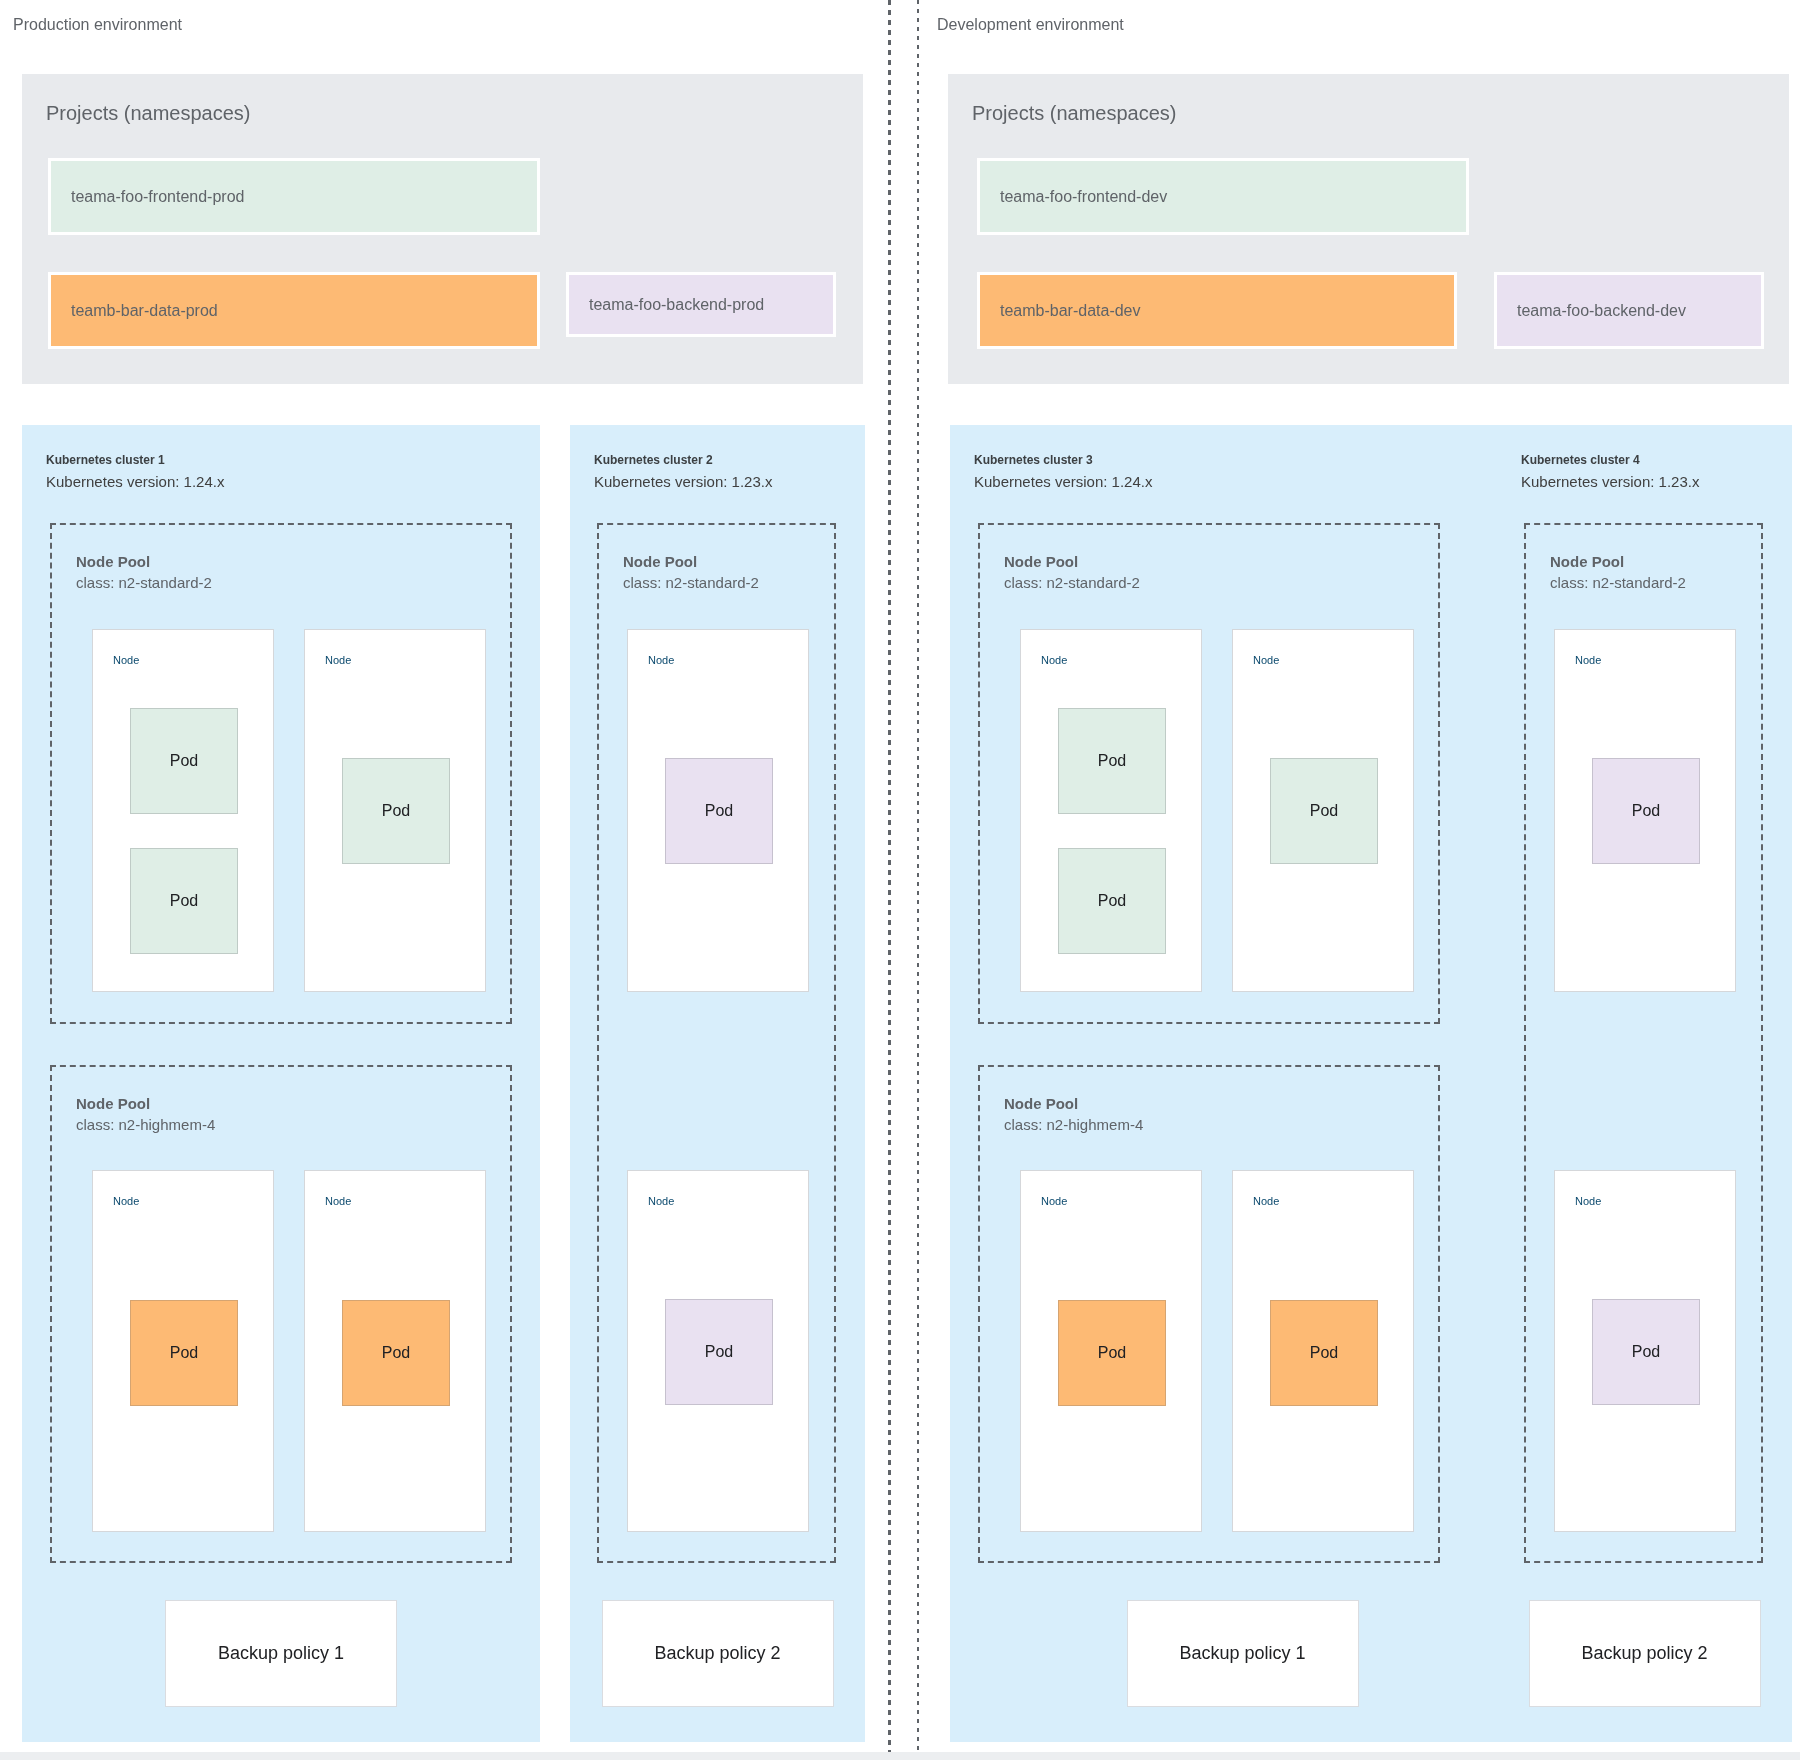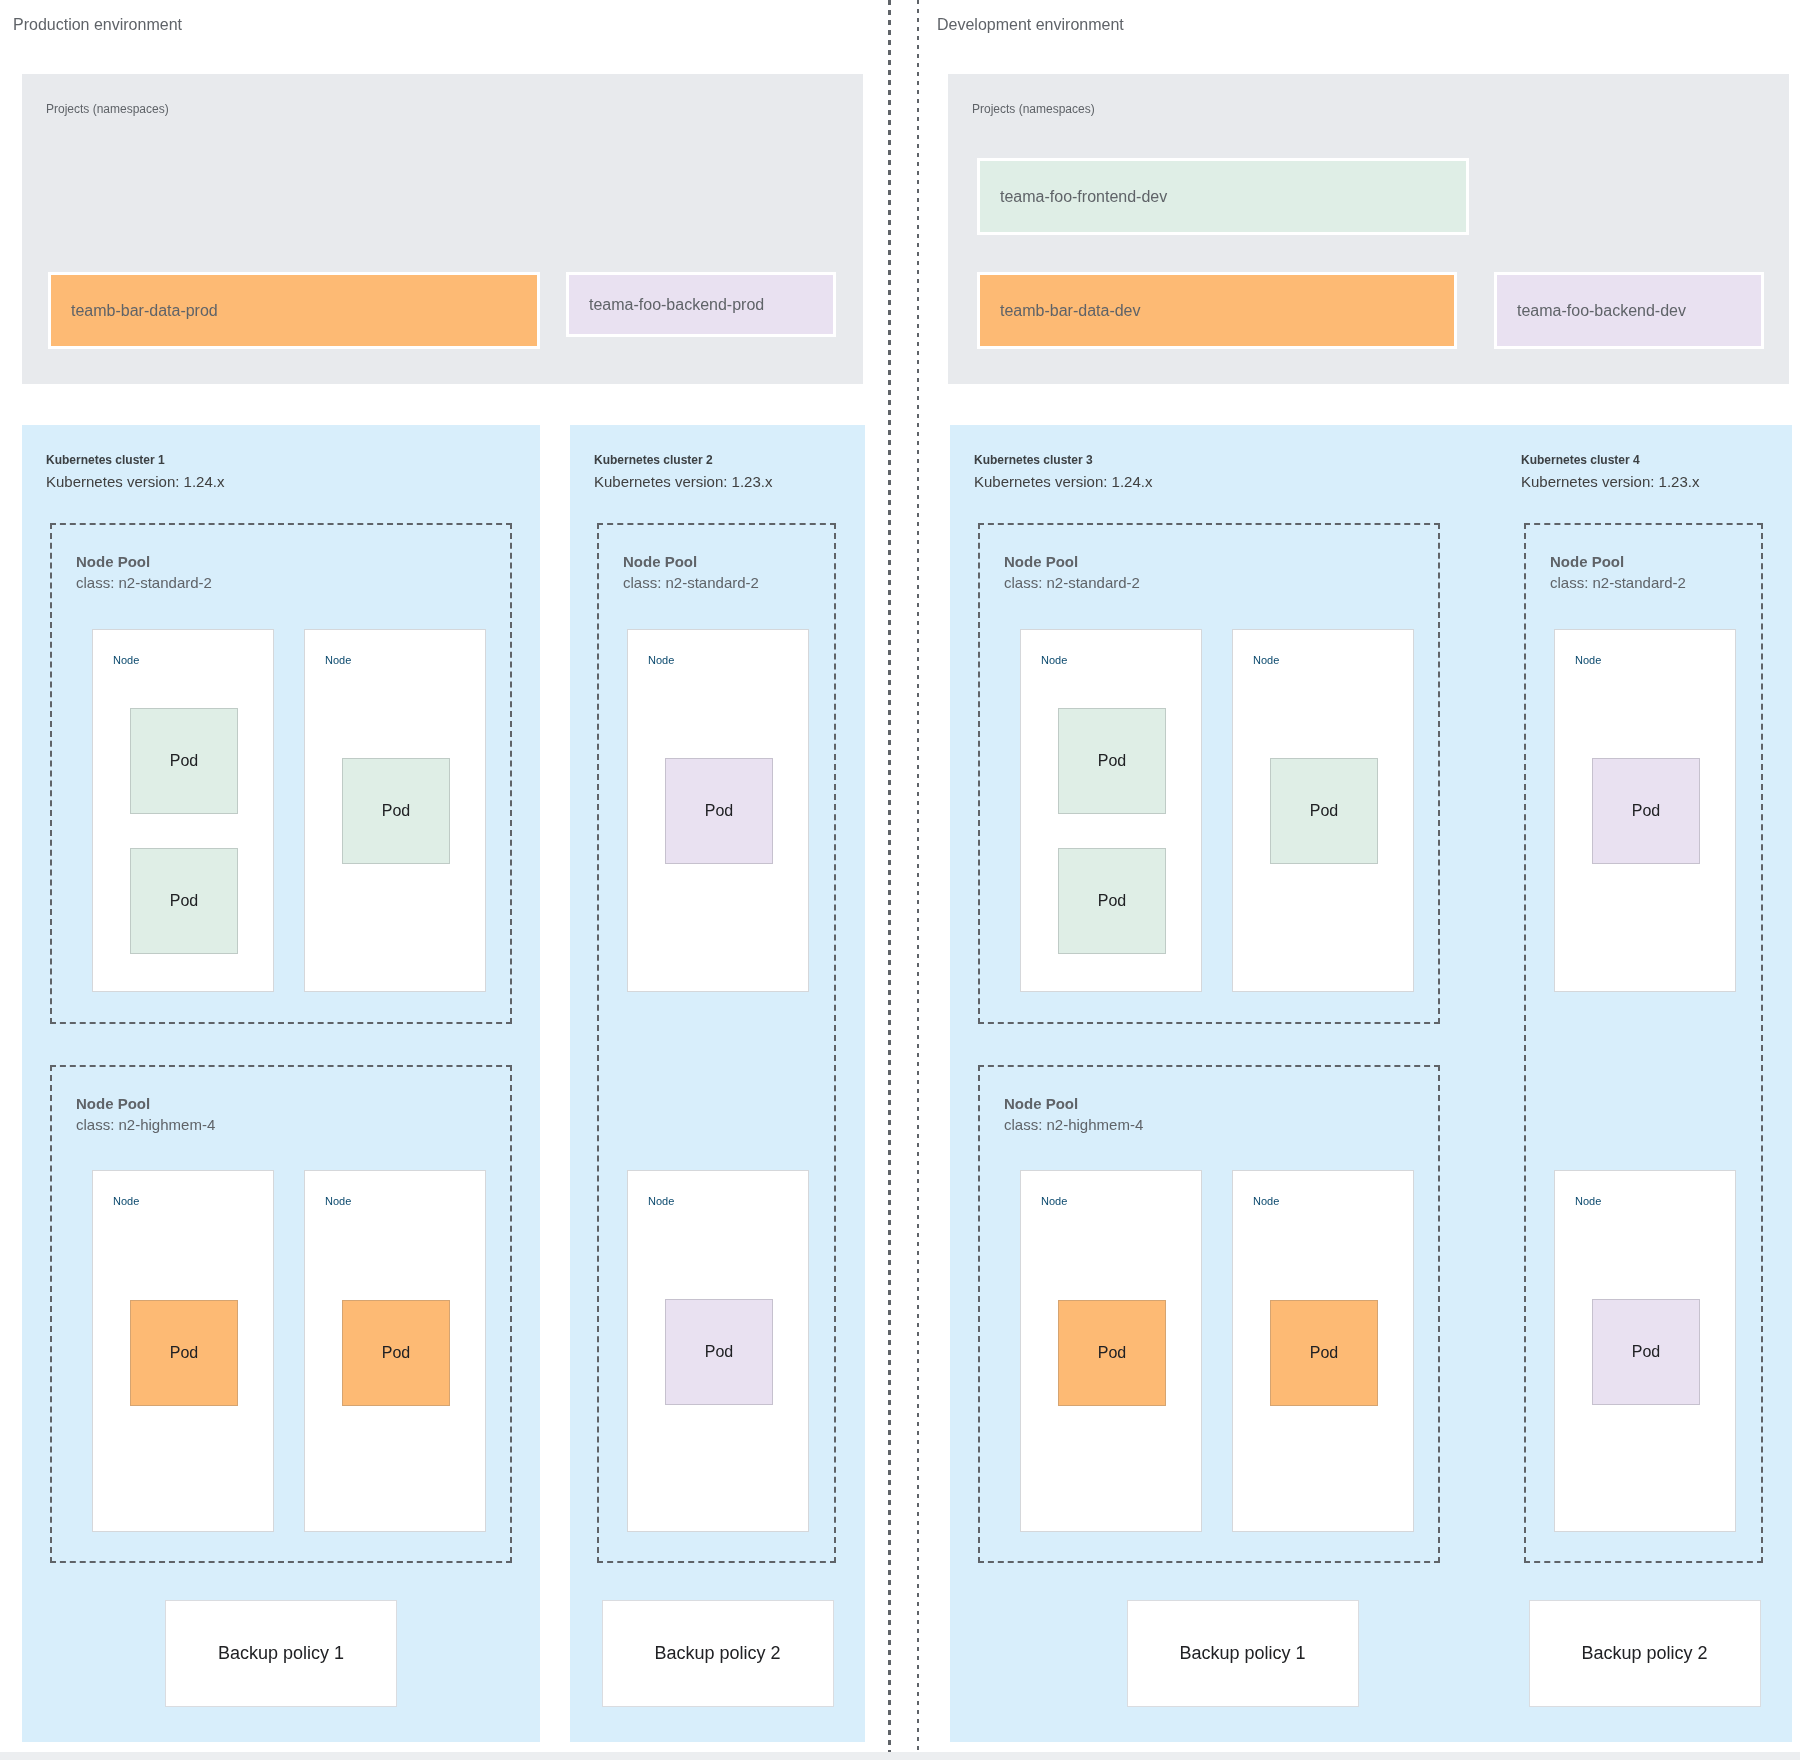--- a/index.html
+++ b/index.html
@@ -10,21 +10,21 @@
   .abs{position:absolute;}
   
   .divider{position:absolute;top:0;height:1760px;}
   .d1{left:888px;width:3px;background:repeating-linear-gradient(to bottom,#5f6368 0 5px,transparent 5px 10px);}
   .d2{left:917px;width:2px;background:repeating-linear-gradient(to bottom,#5f6368 0 4px,transparent 4px 9px);}
   .bottom-strip{position:absolute;left:0;top:1752px;width:1800px;height:8px;background:#eceef0;}
 
   .env-label{font-size:16px;color:#5f6368;}
 
   .projects{background:#e8eaed;}
-  .projects-label{position:absolute;left:24px;top:28px;font-size:12px;color:#5f6368;}
+  .projects-label{position:absolute;left:24px;top:28px;font-size:20px;color:#5f6368;}
   .ns{
     display:flex;align-items:center;box-sizing:border-box;
     padding-left:20px;border:3px solid #ffffff;
     font-size:16px;color:#5f6368;
   }
   .c-green{background:#dfeee6;}
   .c-yellow{background:#fdba74;text-align:center;}
   .c-purple{background:#e9e1f1;}
 
   .cluster{background:#d8eefb;}
@@ -59,20 +59,21 @@
 <div class="canvas">
 
   <div class="divider d1"></div>
   <div class="divider d2"></div>
   <div class="bottom-strip"></div>
 
   <div class="env-label abs" style="left:13px;top:16px">Production environment</div>
 
   <div class="projects abs" style="left:22px;top:74px;width:841px;height:310px">
     <div class="projects-label">Projects (namespaces)</div>
+    <div class="ns c-green abs" style="left:26px;top:84px;width:492px;height:77px">teama-foo-frontend-prod</div>
     <div class="ns c-yellow abs" style="left:26px;top:198px;width:492px;height:77px">teamb-bar-data-prod</div>
     <div class="ns c-purple abs" style="left:544px;top:198px;width:270px;height:65px">teama-foo-backend-prod</div>
   </div>
 
   <div class="cluster abs" style="left:22px;top:425px;width:518px;height:1317px">
     <div class="cluster-head">
       <div class="cluster-title">Kubernetes cluster 1</div>
       <div class="cluster-sub">Kubernetes version: 1.24.x</div>
     </div>
 

